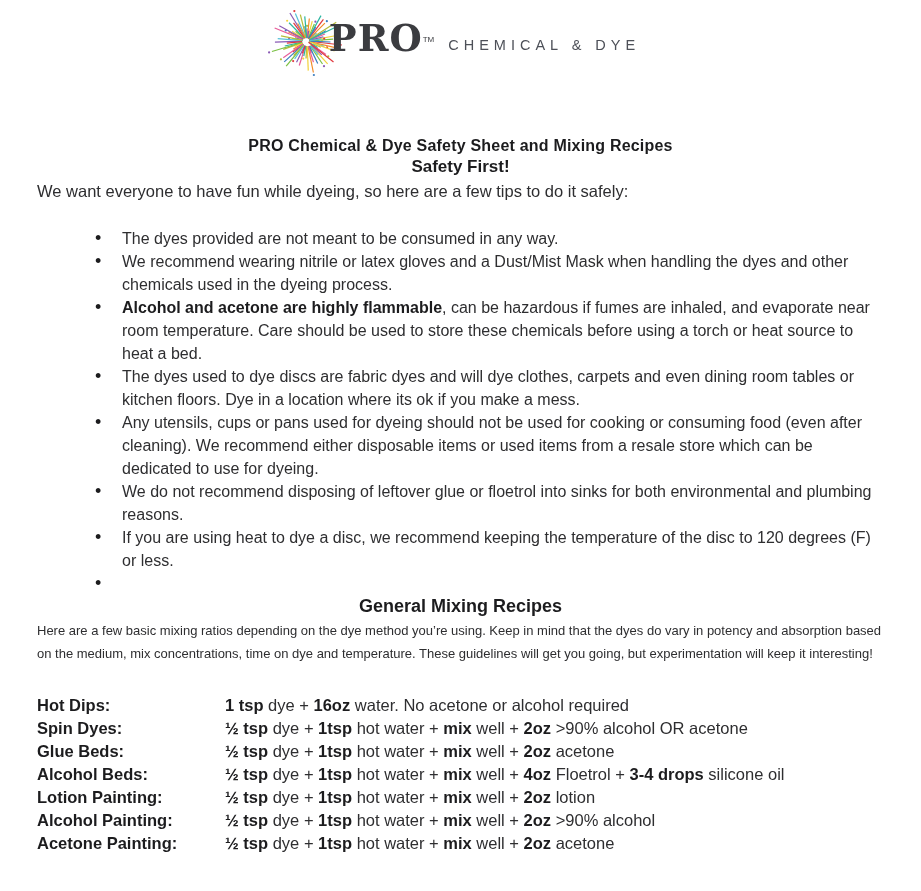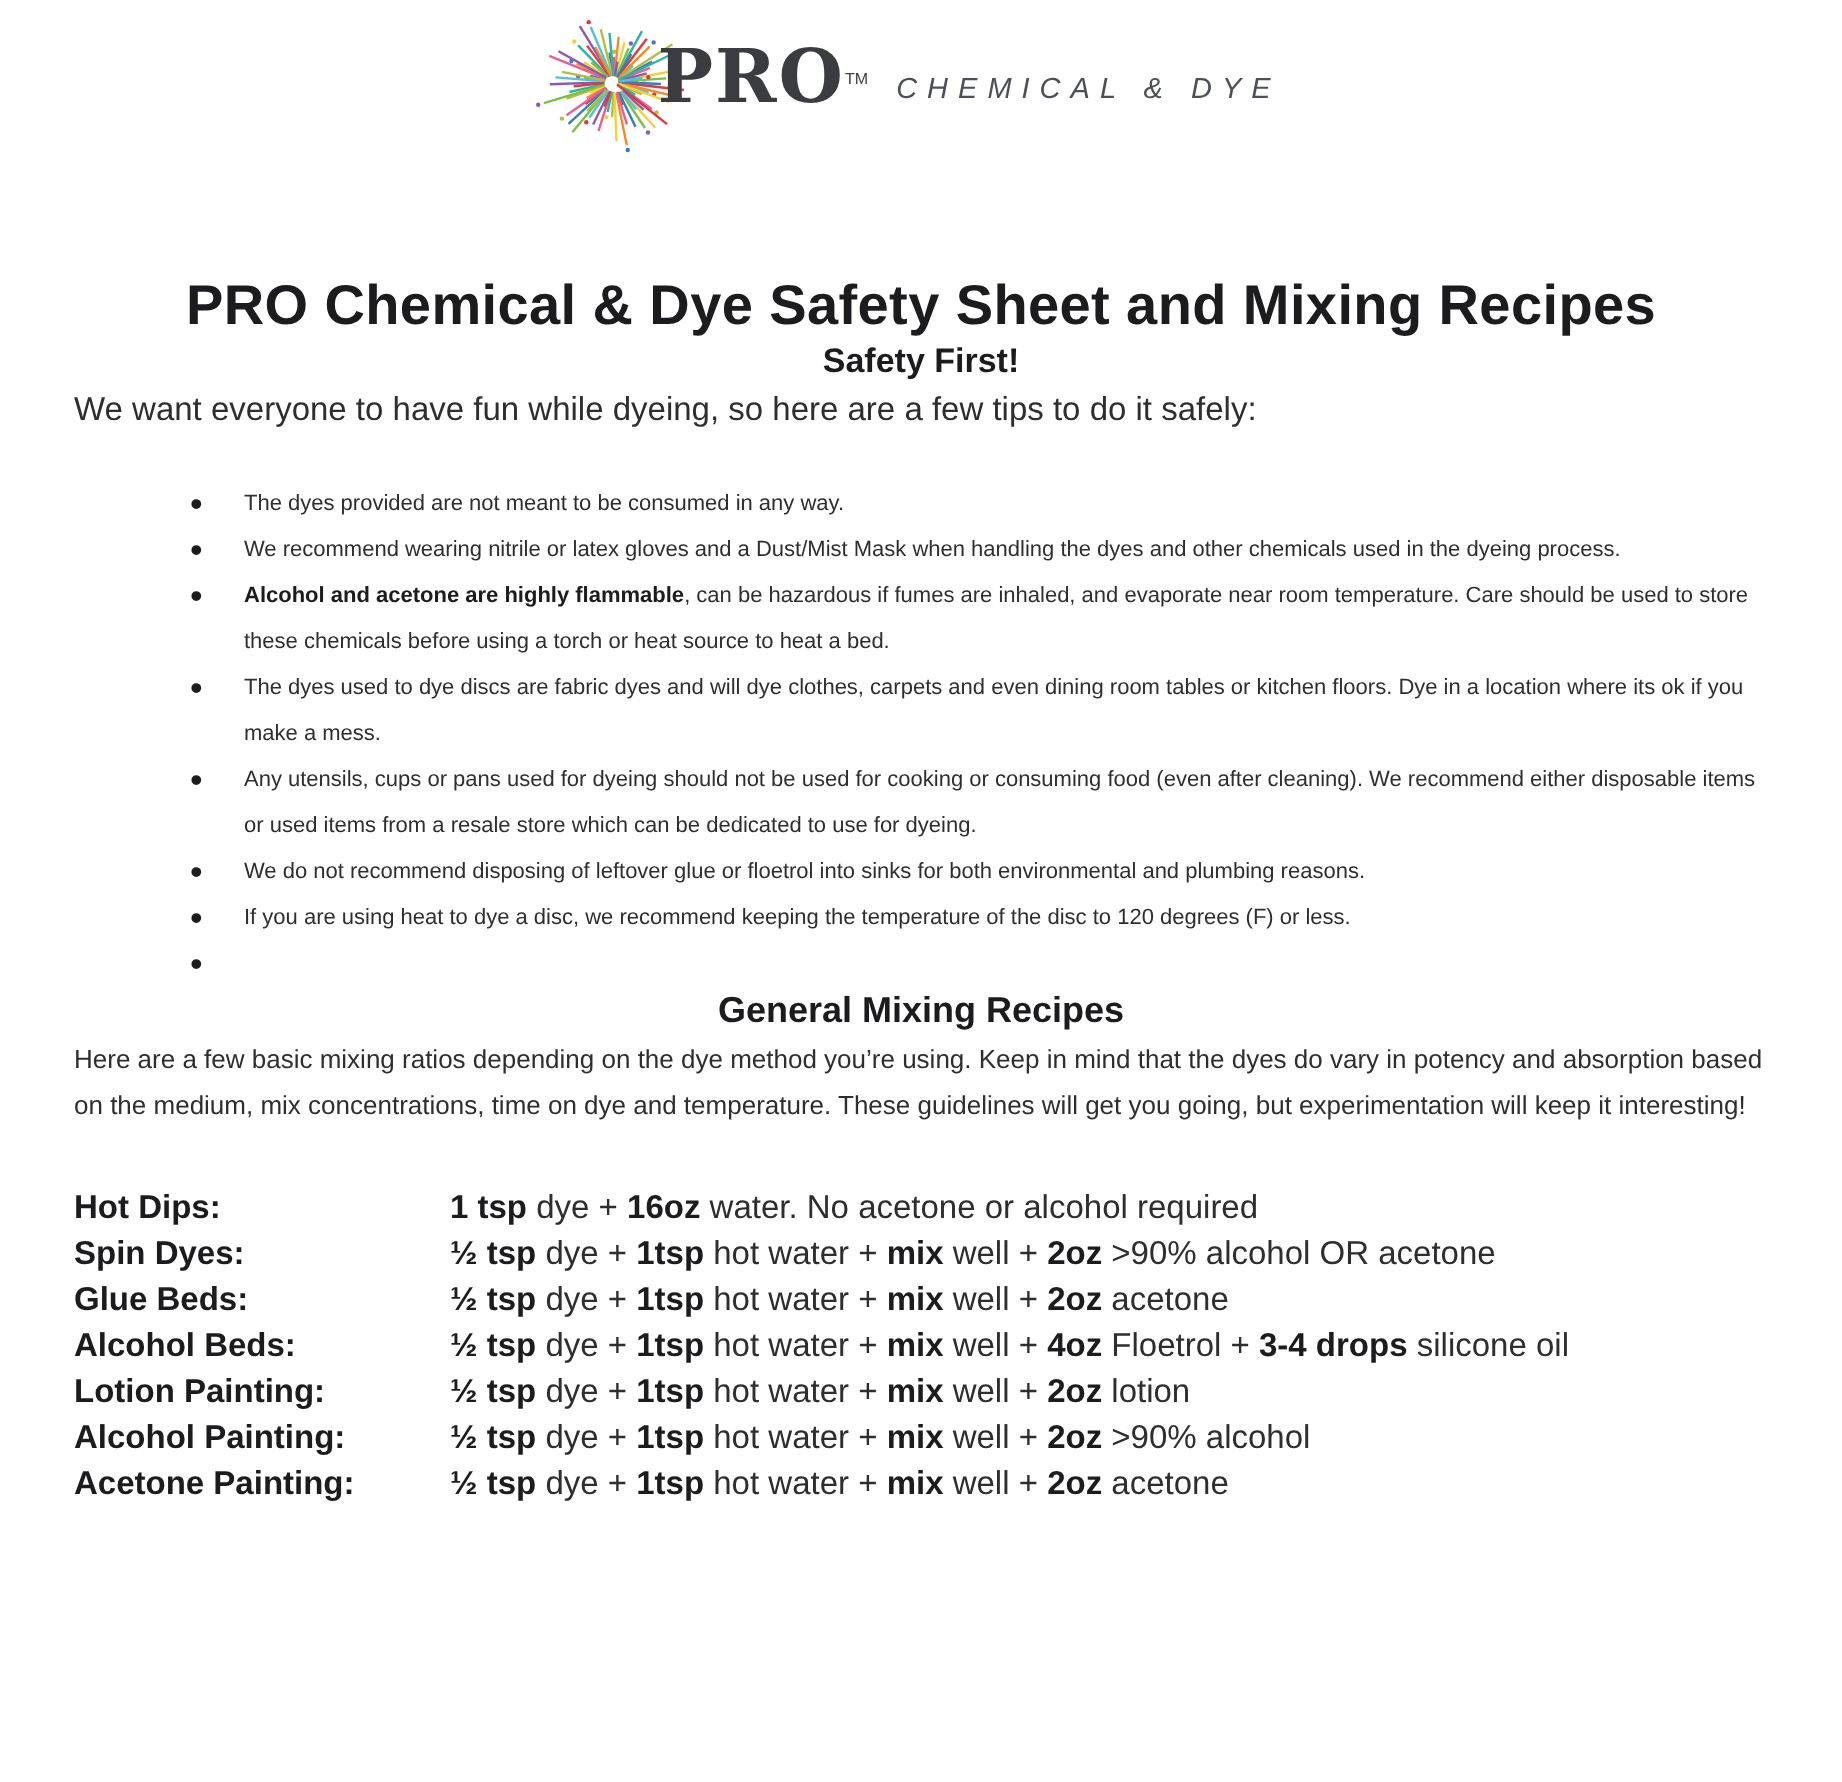--- a/index.html
+++ b/index.html
@@ -59,28 +59,27 @@
     margin-top: 2px;
     letter-spacing: 0;
   }
   .tagline {
     font-size: 14.5px;
     letter-spacing: 5px;
     color: #4d5058;
     margin-left: 14px;
     margin-top: 14px;
     white-space: nowrap;
-    font-style: italic;
   }
 
   
   .doc-title {
     margin-top: 66px;
     text-align: center;
-    font-size: 28px;
+    font-size: 16px;
     font-weight: bold;
     color: #1c1c1e;
     letter-spacing: 0.2px;
   }
   .doc-subtitle {
     text-align: center;
     font-size: 17px;
     font-weight: bold;
     color: #1c1c1e;
     margin-top: 2px;
@@ -90,21 +89,21 @@
     line-height: 23px;
     margin-top: 3px;
   }
 
   ul.tips {
     list-style: none;
     margin-top: 24px;
     padding-left: 58px;
   }
   ul.tips li {
-    font-size: 11px;
+    font-size: 16px;
     line-height: 23px;
     position: relative;
     padding-left: 27px;
     min-height: 23px;
   }
   ul.tips li::before {
     content: "\2022";
     position: absolute;
     left: 0;
     top: 0;

